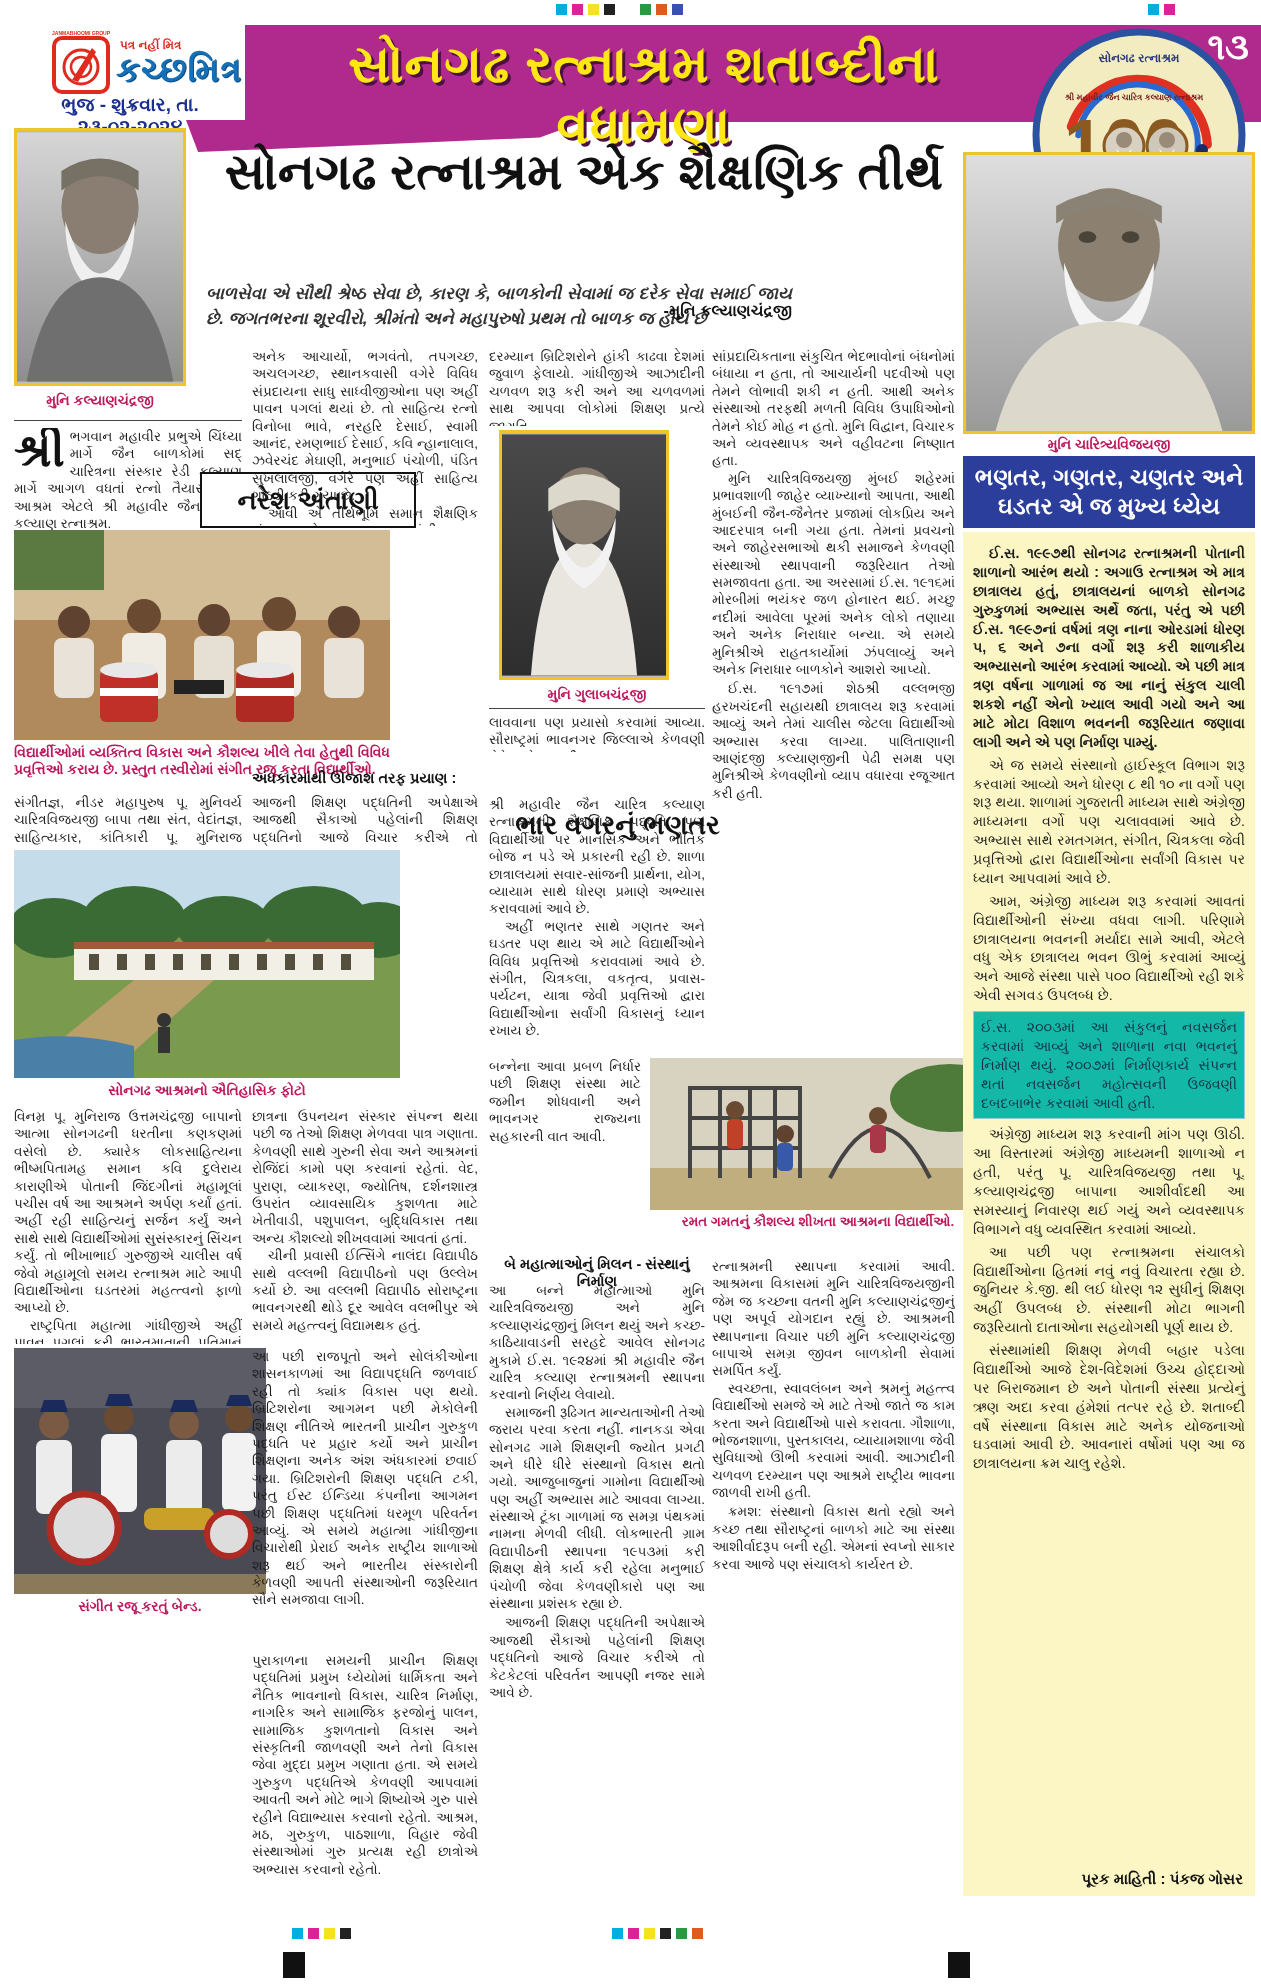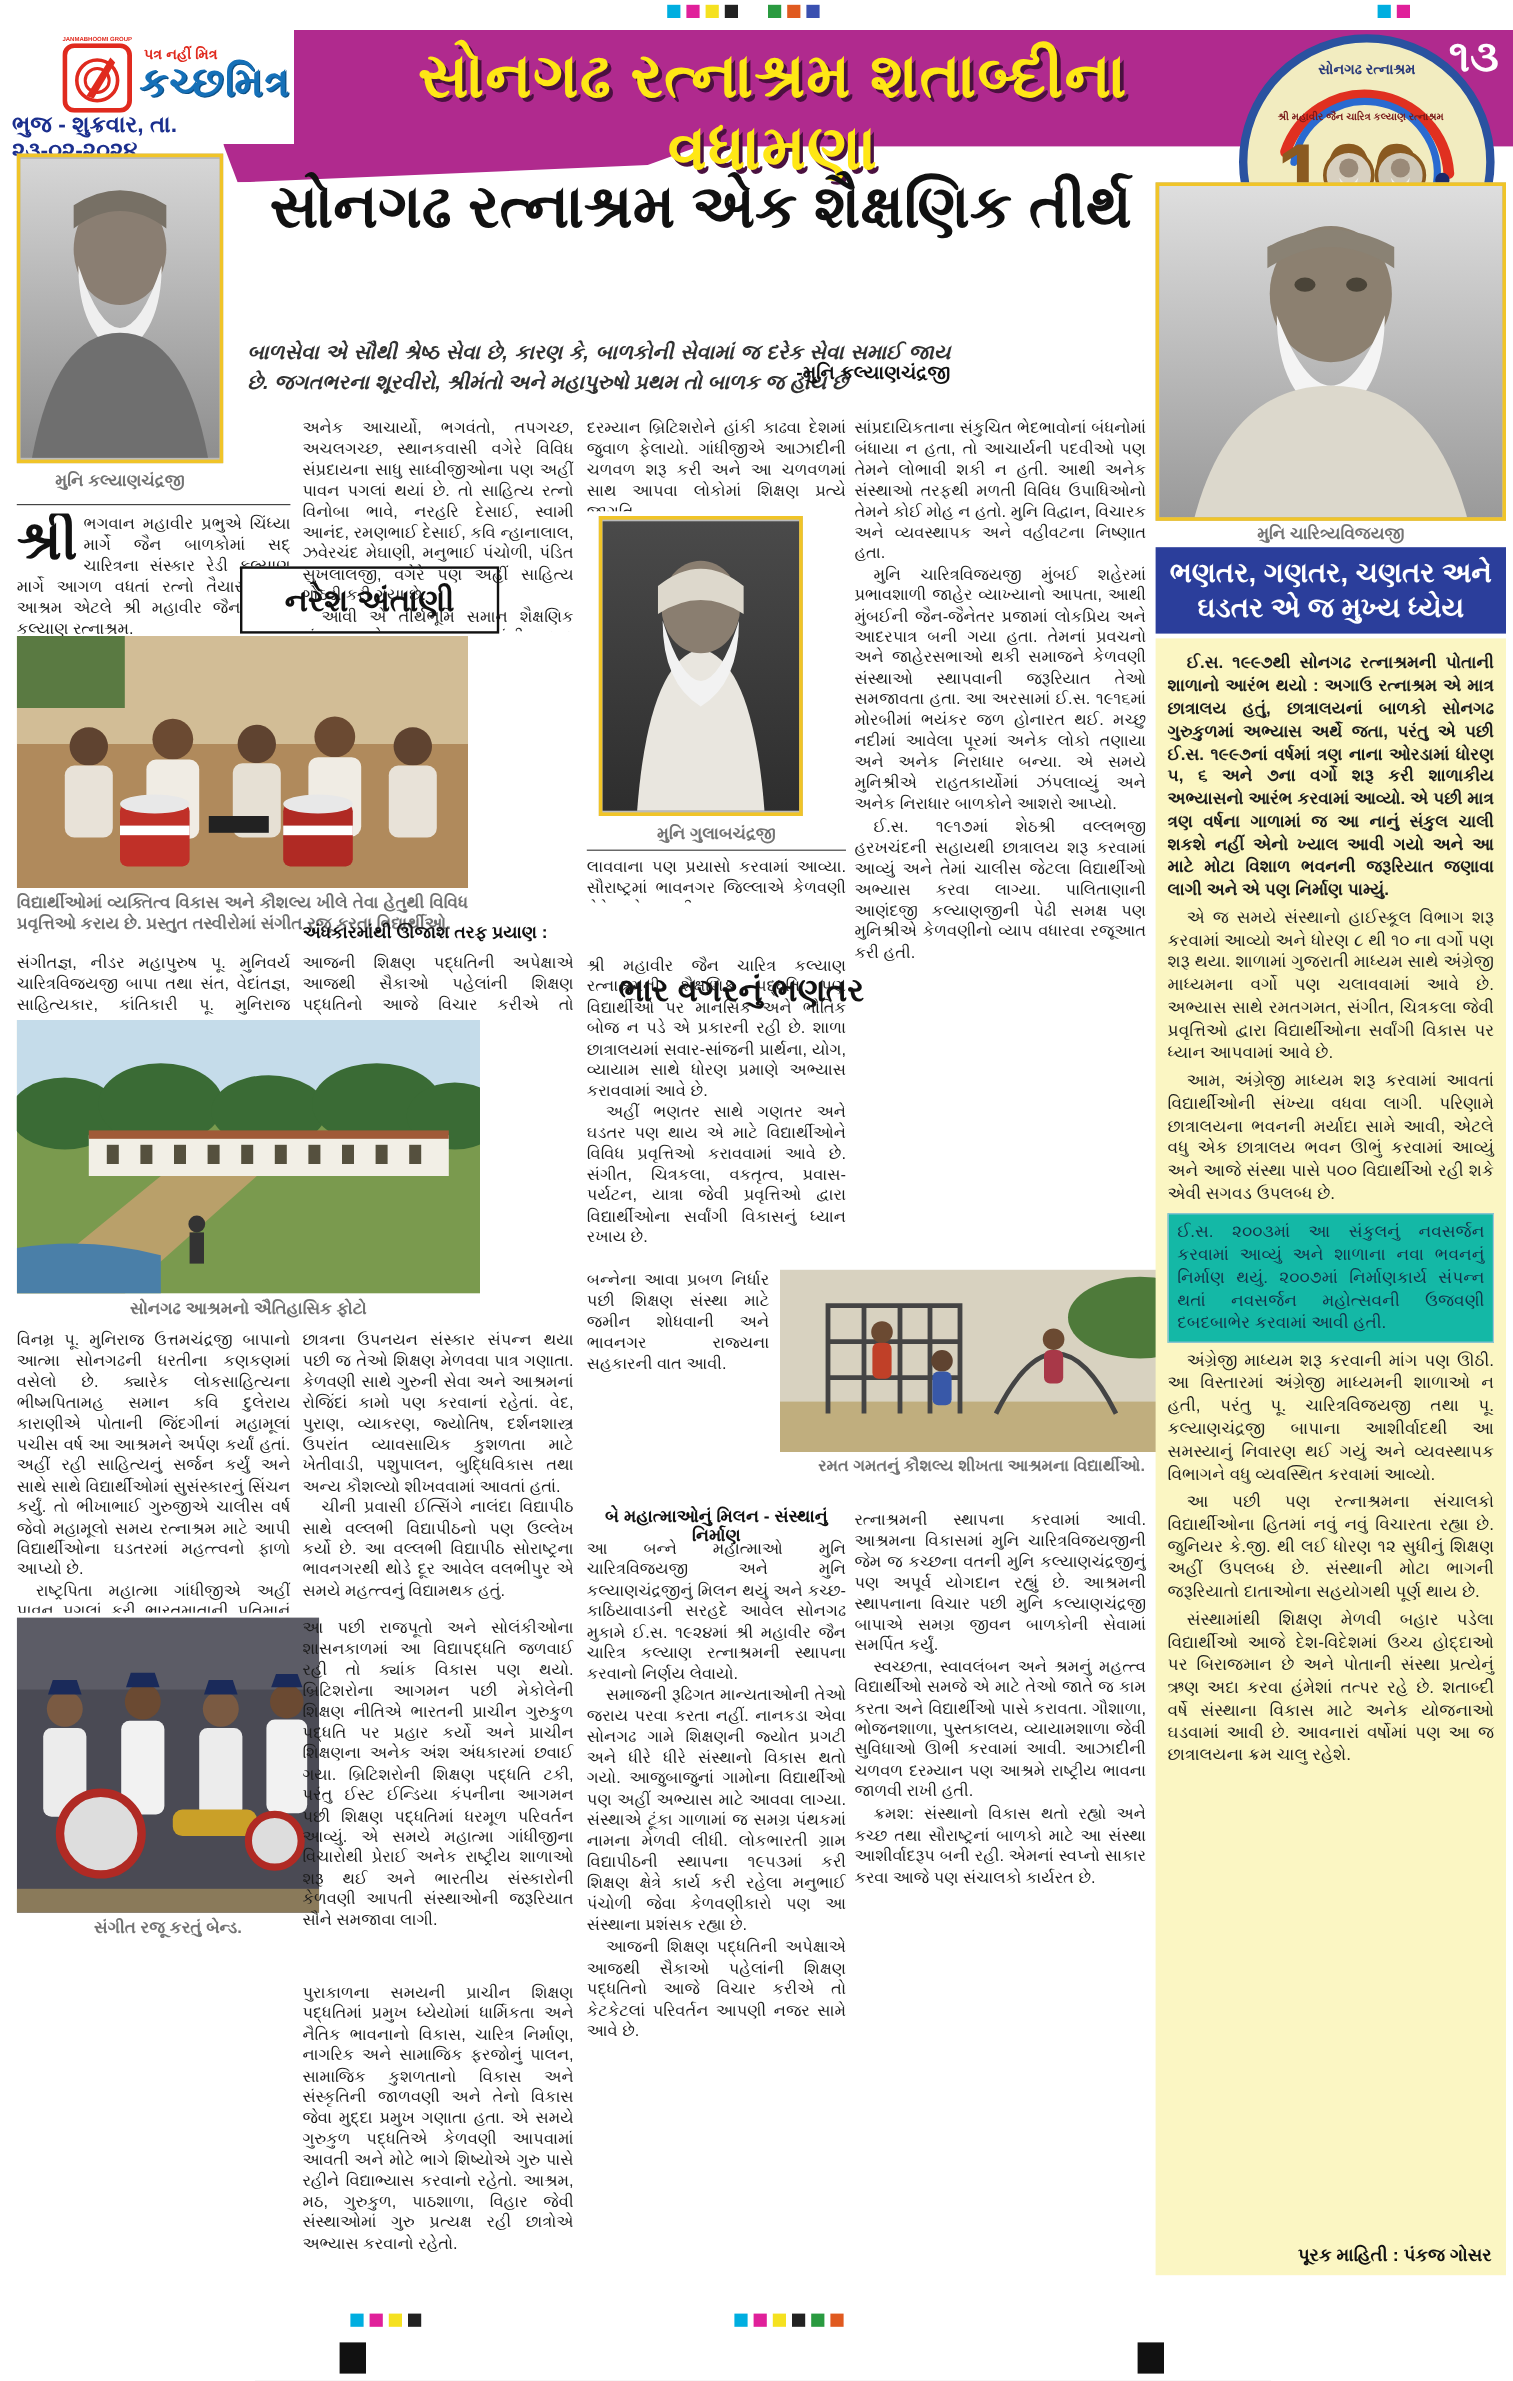--- a/index.html
+++ b/index.html
@@ -12,32 +12,32 @@
               clip-path:polygon(0 0,100% 0,88% 55%,3% 100%);}
   .banner-title{position:absolute;left:258px;top:34px;width:772px;text-align:center;
                 font-size:52px;font-weight:bold;color:#ffe715;letter-spacing:1px;
                 text-shadow:3px 3px 0 #4a1140;}
   .pagenum{position:absolute;right:12px;top:26px;font-size:36px;font-weight:bold;color:#ffffff;}
   .logo-emblem{position:absolute;left:52px;top:36px;}
   .logo-tag{position:absolute;left:120px;top:38px;font-size:12px;font-weight:bold;color:#e02a1e;}
   .logo-main{position:absolute;left:116px;top:50px;font-size:34px;font-weight:bold;color:#1570b8;
              letter-spacing:1px;text-shadow:1px 1px 0 #0d4f85;}
   .logo-group{position:absolute;left:52px;top:30px;font-size:5px;color:#e02a1e;font-weight:bold;}
-  .dateline{position:absolute;left:10px;top:94px;width:240px;text-align:left;
+  .dateline{position:absolute;left:10px;top:94px;width:240px;text-align:center;
             font-size:19px;font-weight:bold;color:#1b2f8e;}
   
   .headline{position:absolute;left:198px;top:146px;width:772px;text-align:center;
             font-size:50px;font-weight:bold;color:#111;line-height:1.05;}
   .standfirst{position:absolute;left:206px;top:282px;width:586px;font-size:17px;font-weight:bold;
               font-style:italic;color:#333;line-height:1.45;text-align:justify;}
   .sf-byline{position:absolute;left:600px;top:302px;width:192px;text-align:right;
              font-size:16px;font-weight:bold;color:#111;}
   
   .frame{border:3px solid #f0c428;box-sizing:border-box;background:#bbb;}
-  .caption{font-size:14px;font-weight:bold;color:#737373;text-align:center;}
+  .caption{font-size:14px;font-weight:bold;color:#be185d;text-align:center;}
   .rule{position:absolute;border-top:1.5px solid #444;}
   
   .j{position:absolute;overflow:hidden;text-align:justify;font-size:13.6px;line-height:1.28;
      color:#1c1c1c;}
   .j .p{text-indent:16px;margin:0 0 2px 0;}
   .dropcap{float:left;font-size:46px;line-height:0.85;font-weight:bold;color:#111;
            margin:3px 5px 0 0;}
   .xhead{font-weight:bold;color:#111;}
   .author-box{position:absolute;left:200px;top:472px;width:212px;height:52px;background:#fff;
               border:2px solid #111;display:flex;align-items:center;justify-content:center;

